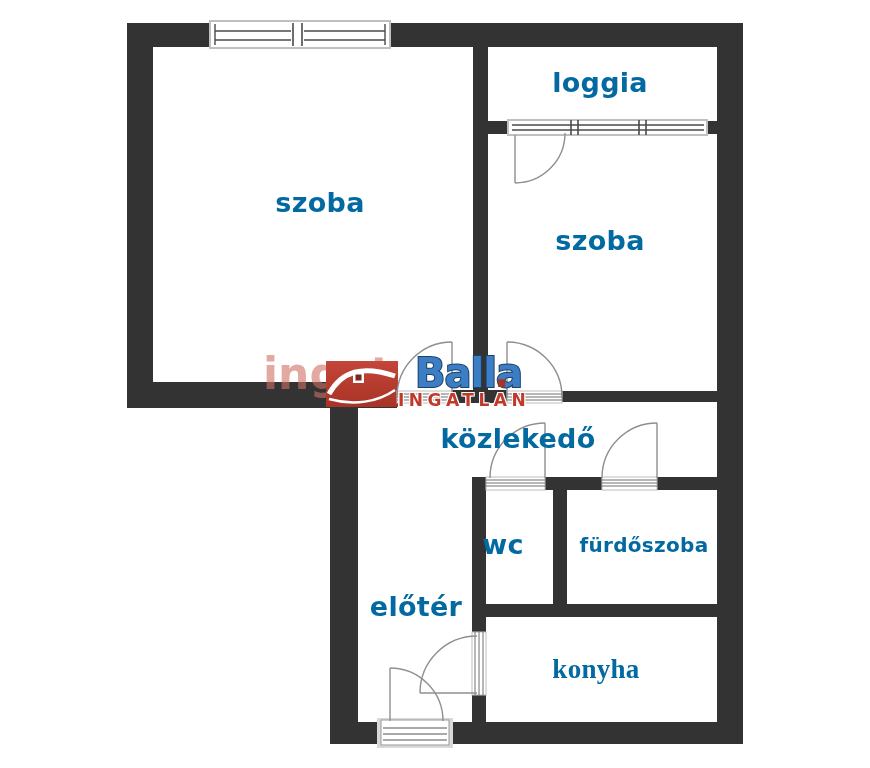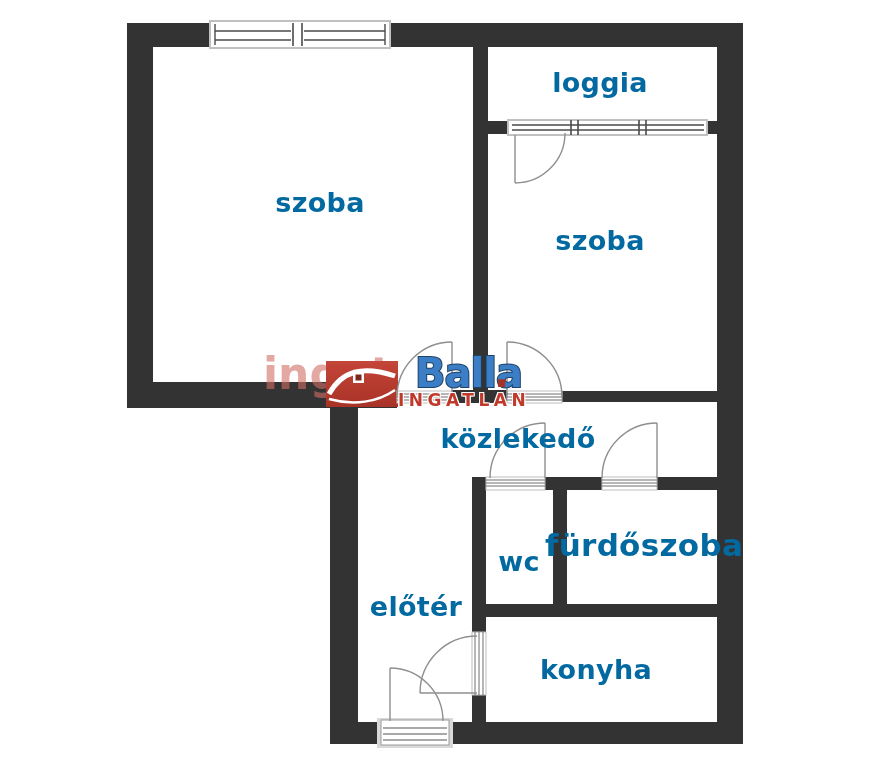--- a/index.html
+++ b/index.html
@@ -7,21 +7,21 @@
     position:relative;width:870px;height:768px;background:#fff;overflow:hidden;
     font-family:"DejaVu Sans","Liberation Sans",sans-serif;
   }
   .wall{position:absolute;background:var(--wall,#333333);z-index:1;}
   #linework{position:absolute;left:0;top:0;z-index:3;pointer-events:none;}
   .room-label{
     position:absolute;transform:translate(-50%,-50%);
     color:#0369a1;font-size:27px;font-weight:600;letter-spacing:.3px;
     white-space:nowrap;z-index:5;
   }
-  .room-label.small{font-size:31px;}
+  .room-label.small{font-size:20px;}
   
   .wm-back{position:absolute;z-index:2;}
   .wm-front{position:absolute;z-index:4;}
   .wm-pink{
     left:263px;top:352px;font-size:44px;font-weight:bold;line-height:1;
     color:rgba(207,110,98,0.60);letter-spacing:0px;
   }
   .wm-box{left:326px;top:361px;width:72px;height:46px;
     background:linear-gradient(#c44539,#a93226);}
   .wm-balla{
@@ -162,18 +162,18 @@
   <div class="wm-front wm-balla">Balla</div>
   <div class="wm-front wm-com">
     <span class="wm-dot">.</span>
   </div>
   <div class="wm-front wm-ingatlan">INGATLAN</div>
 
   <div class="room-label" style="left:320px;top:202px;">szoba</div>
   <div class="room-label" style="left:600px;top:82px;">loggia</div>
   <div class="room-label" style="left:600px;top:240px;">szoba</div>
   <div class="room-label" style="left:518px;top:438px;">közlekedő</div>
-  <div class="room-label" style="left:519px;top:544px;margin-top:17px;">wc</div>
+  <div class="room-label" style="left:503px;top:544px;">wc</div>
   <div class="room-label small" style="left:644px;top:545px;">fürdőszoba</div>
   <div class="room-label" style="left:416px;top:606px;">előtér</div>
-  <div class="room-label" style="left:596px;top:669px;">konyha</div>
+  <div class="room-label" style="left:596px;top:669px;font-family:Liberation Serif, serif;">konyha</div>
 
 </div>
 
 </body></html>

